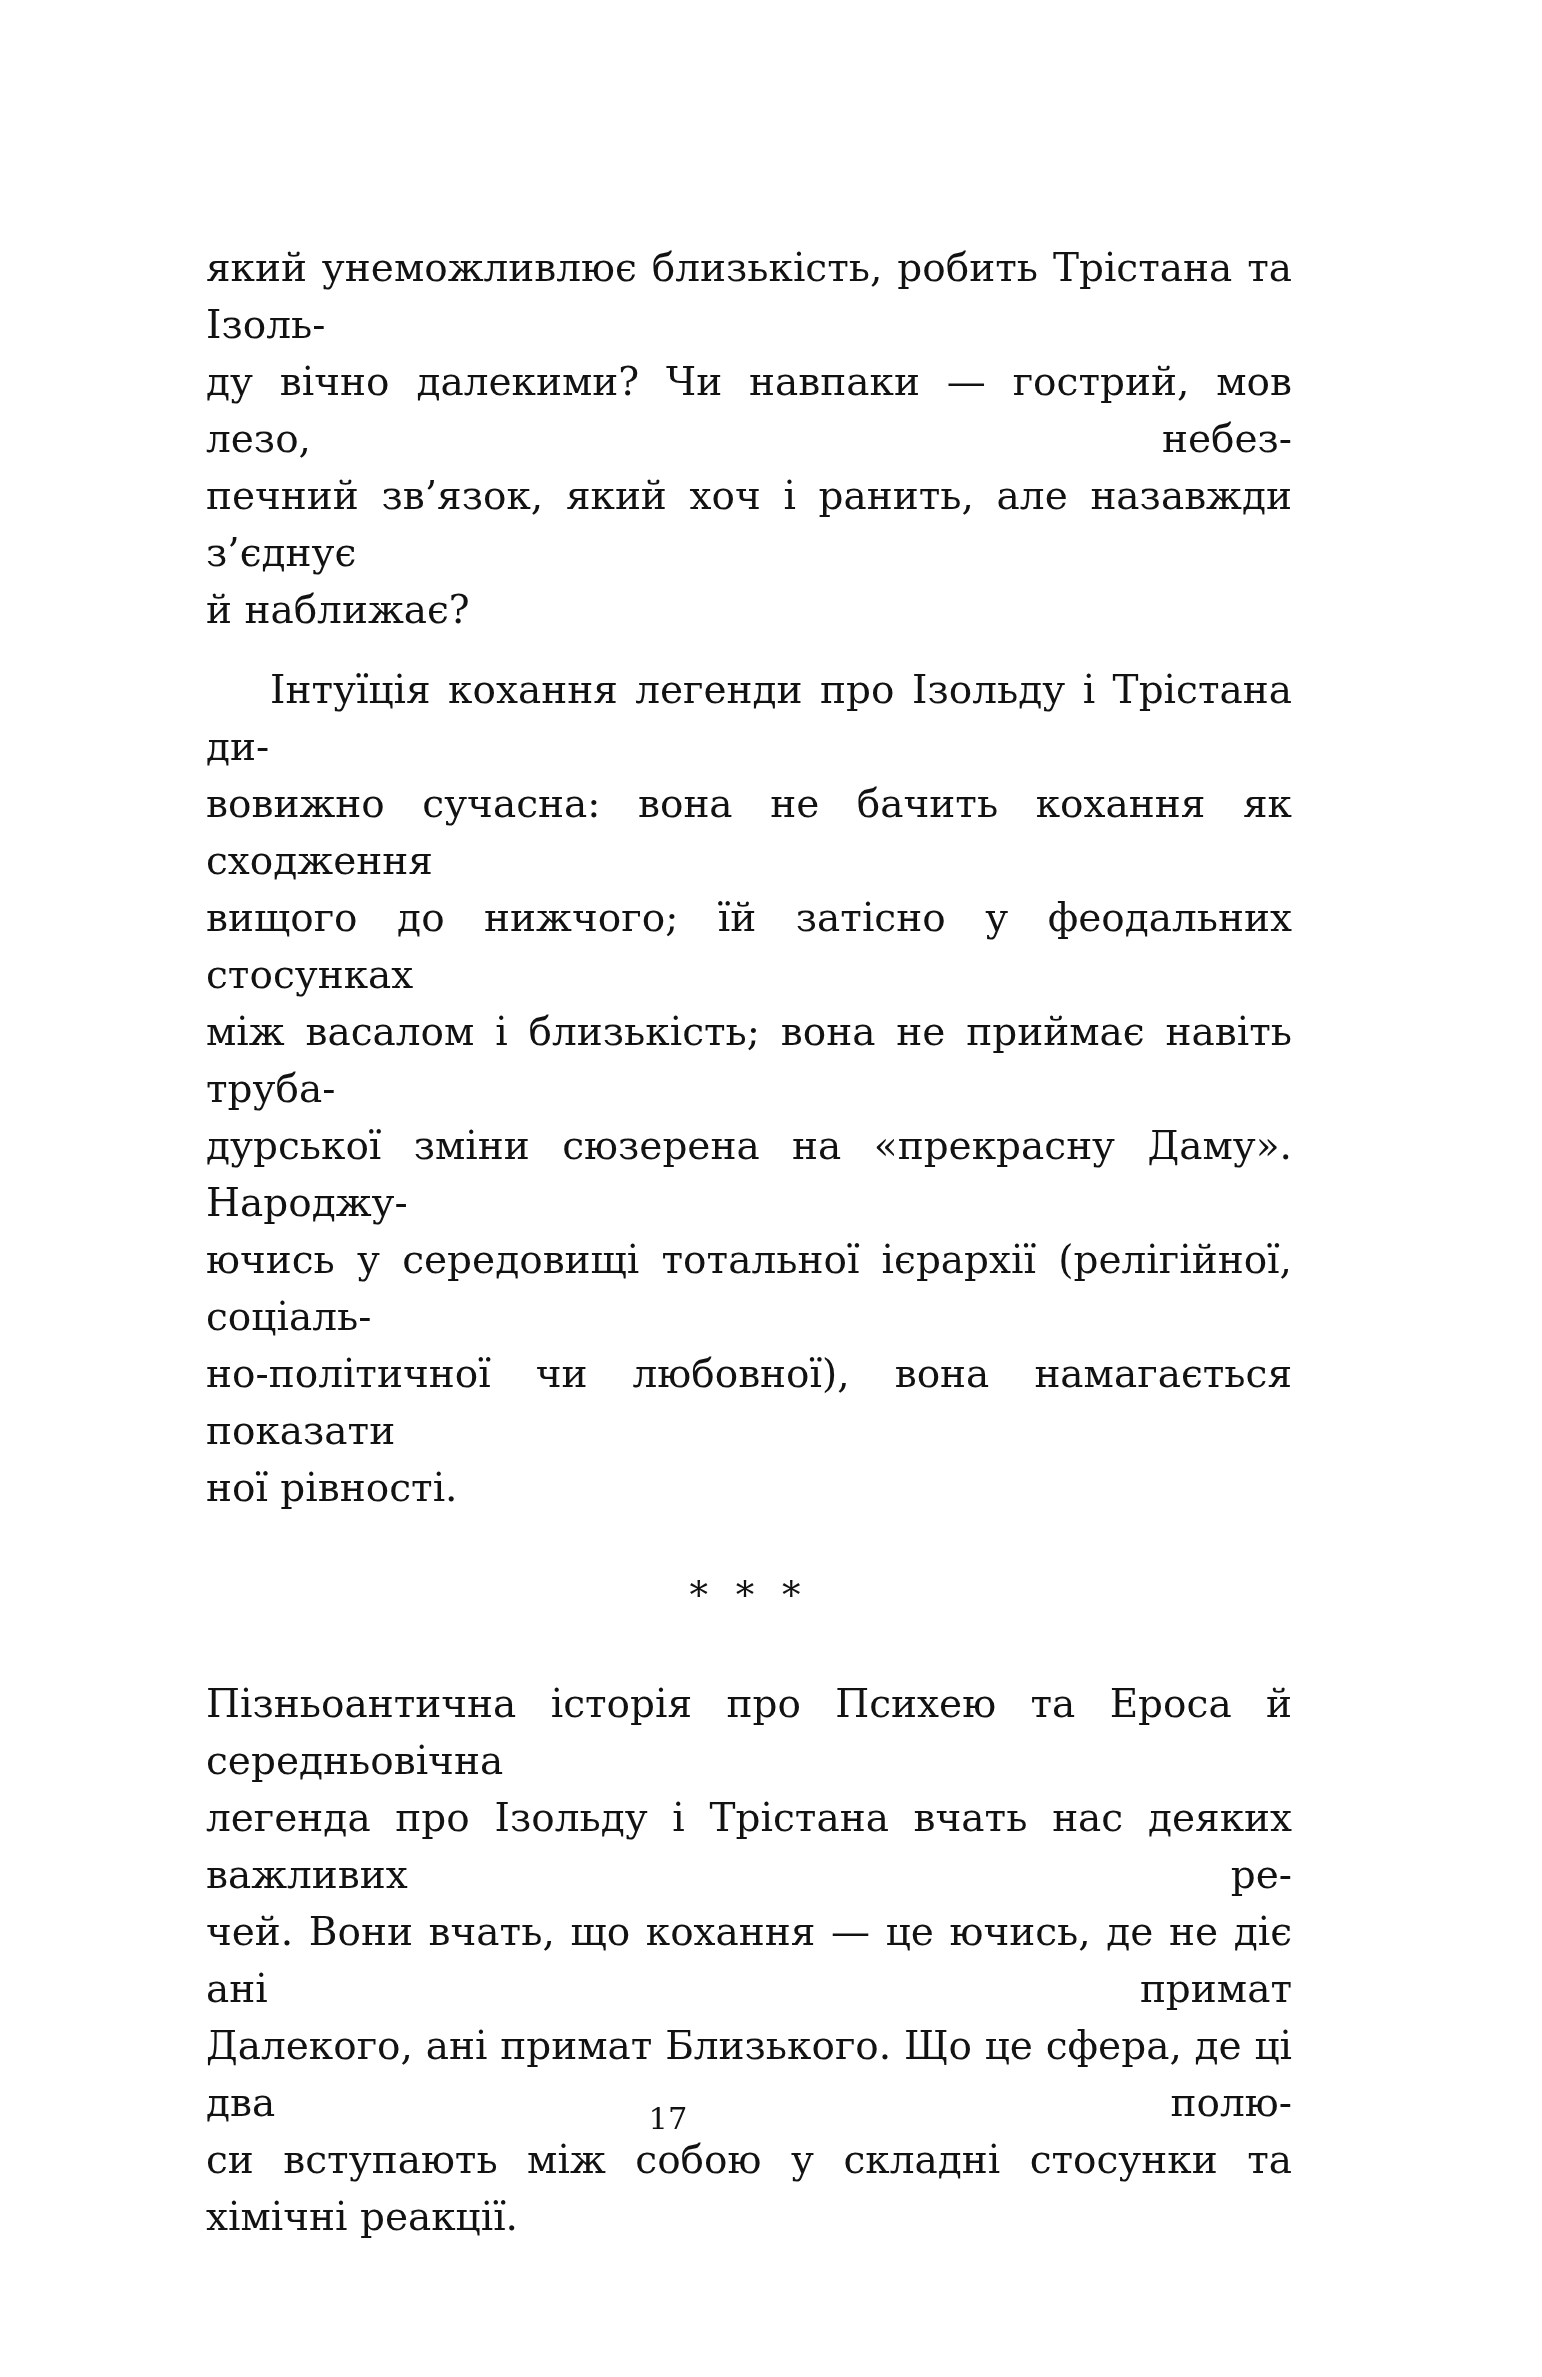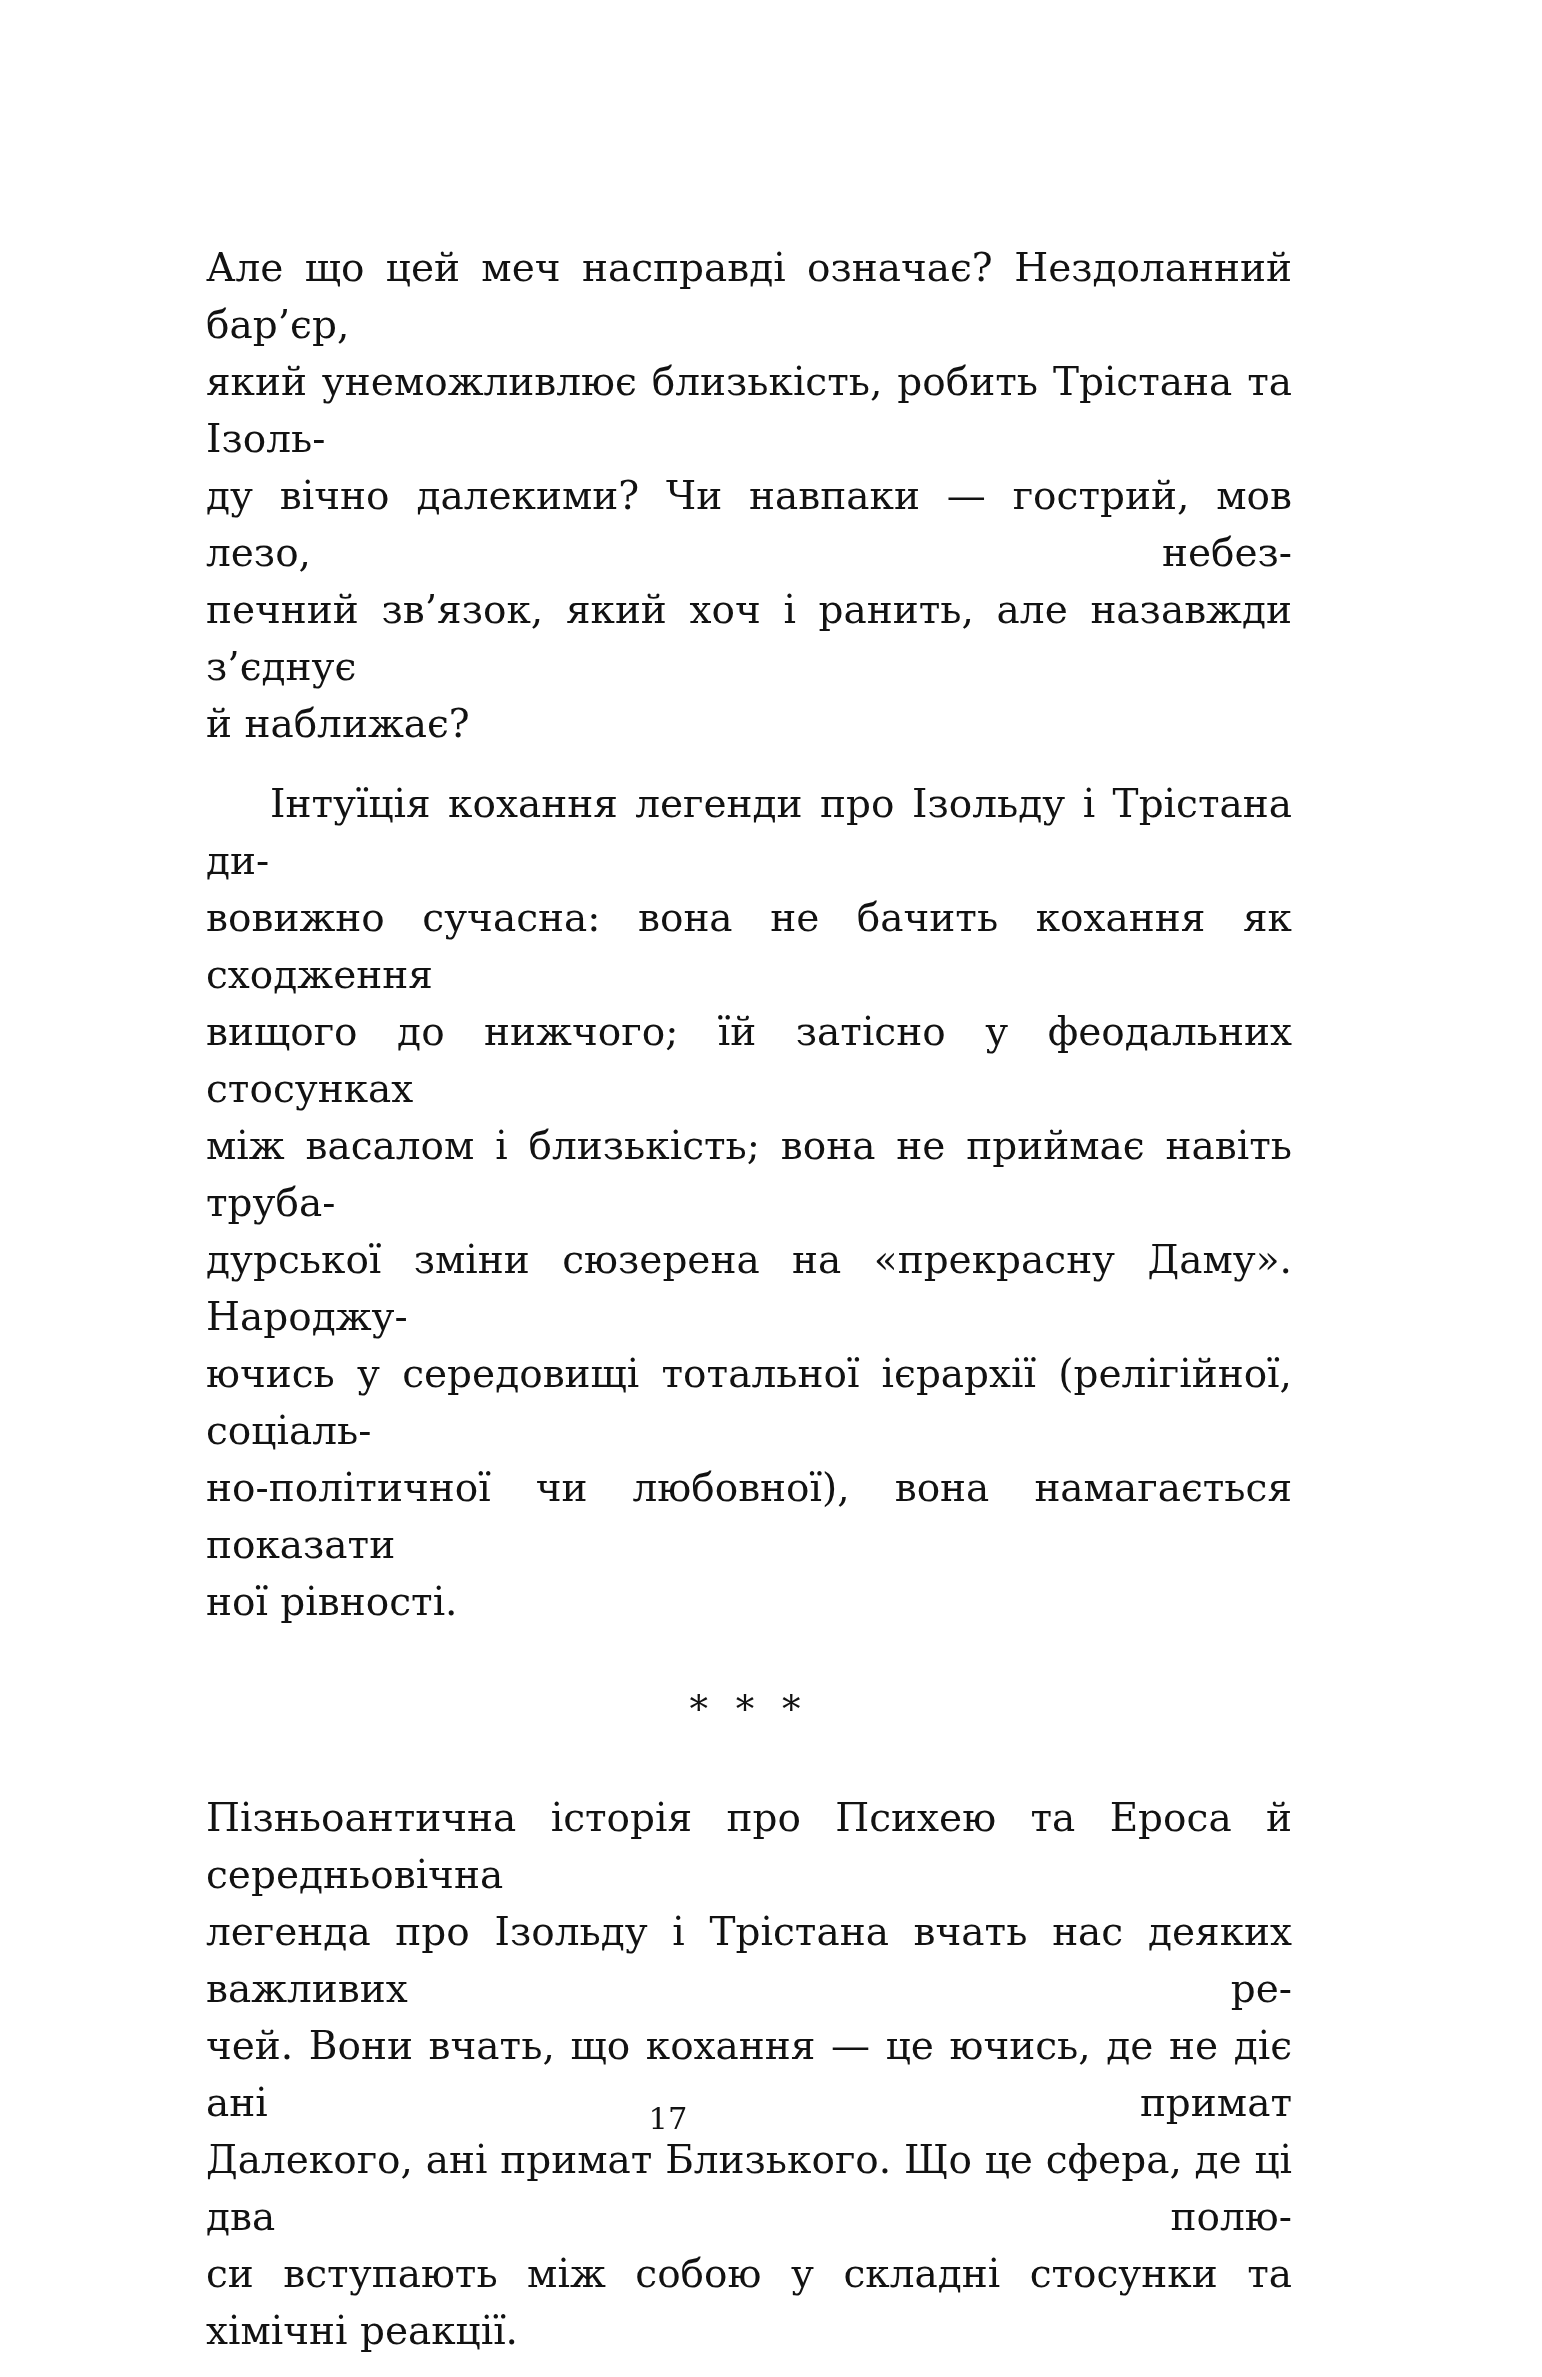--- a/index.html
+++ b/index.html
@@ -62,21 +62,20 @@
     line-height: 39px;
     color: #121212;
   }
 </style>
 </head>
 <body>
 
 <div class="page">
   <div class="text-column" id="text-column">
       <div class="paragraph">
-        <div class="line">Але що цей меч насправді означає? Нездоланний бар’єр,</div>
         <div class="line">який унеможливлює близькість, робить Трістана та Ізоль-</div>
         <div class="line">ду вічно далекими? Чи навпаки — гострий, мов лезо, небез-</div>
         <div class="line">печний зв’язок, який хоч і ранить, але назавжди з’єднує</div>
         <div class="line last">й наближає?</div>
       </div>
       <div class="paragraph">
         <div class="line indent">Інтуїція кохання легенди про Ізольду і Трістана ди-</div>
         <div class="line">вовижно сучасна: вона не бачить кохання як сходження</div>
         <div class="line">вищого до нижчого; їй затісно у феодальних стосунках</div>
         <div class="line">між васалом і близькість; вона не приймає навіть труба-</div>

